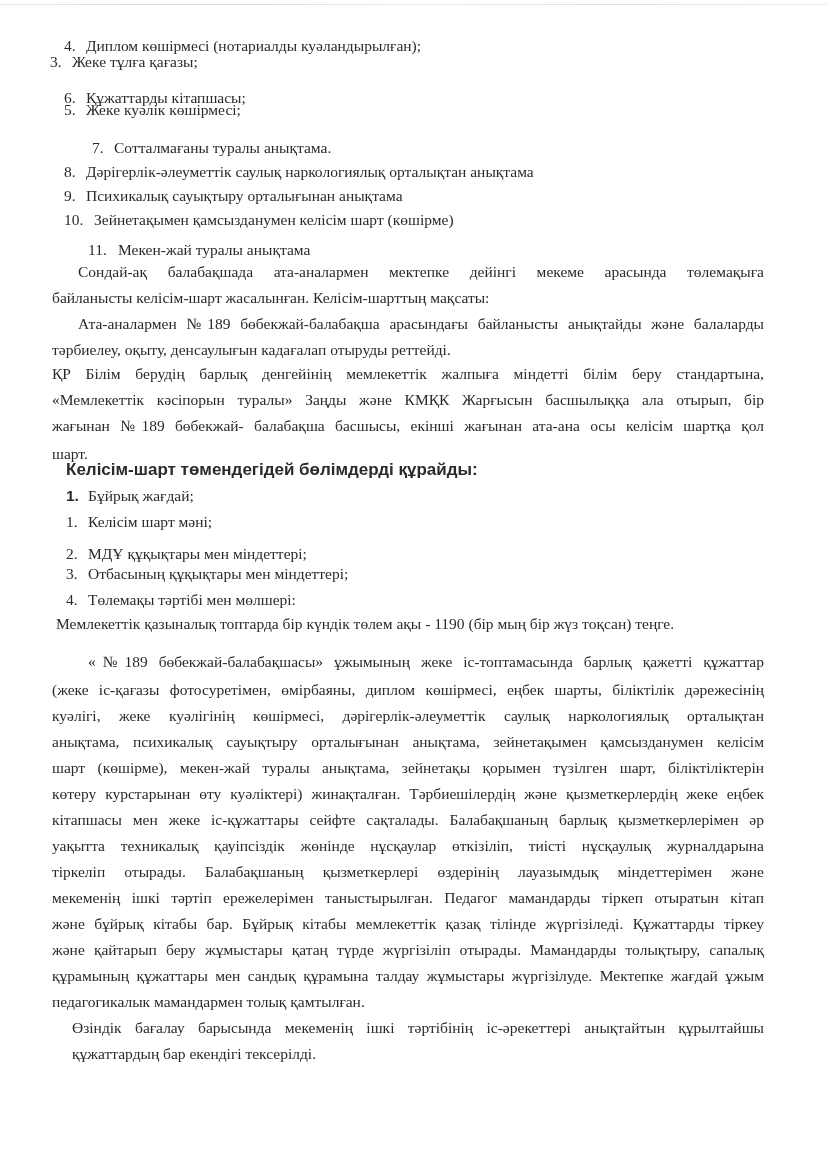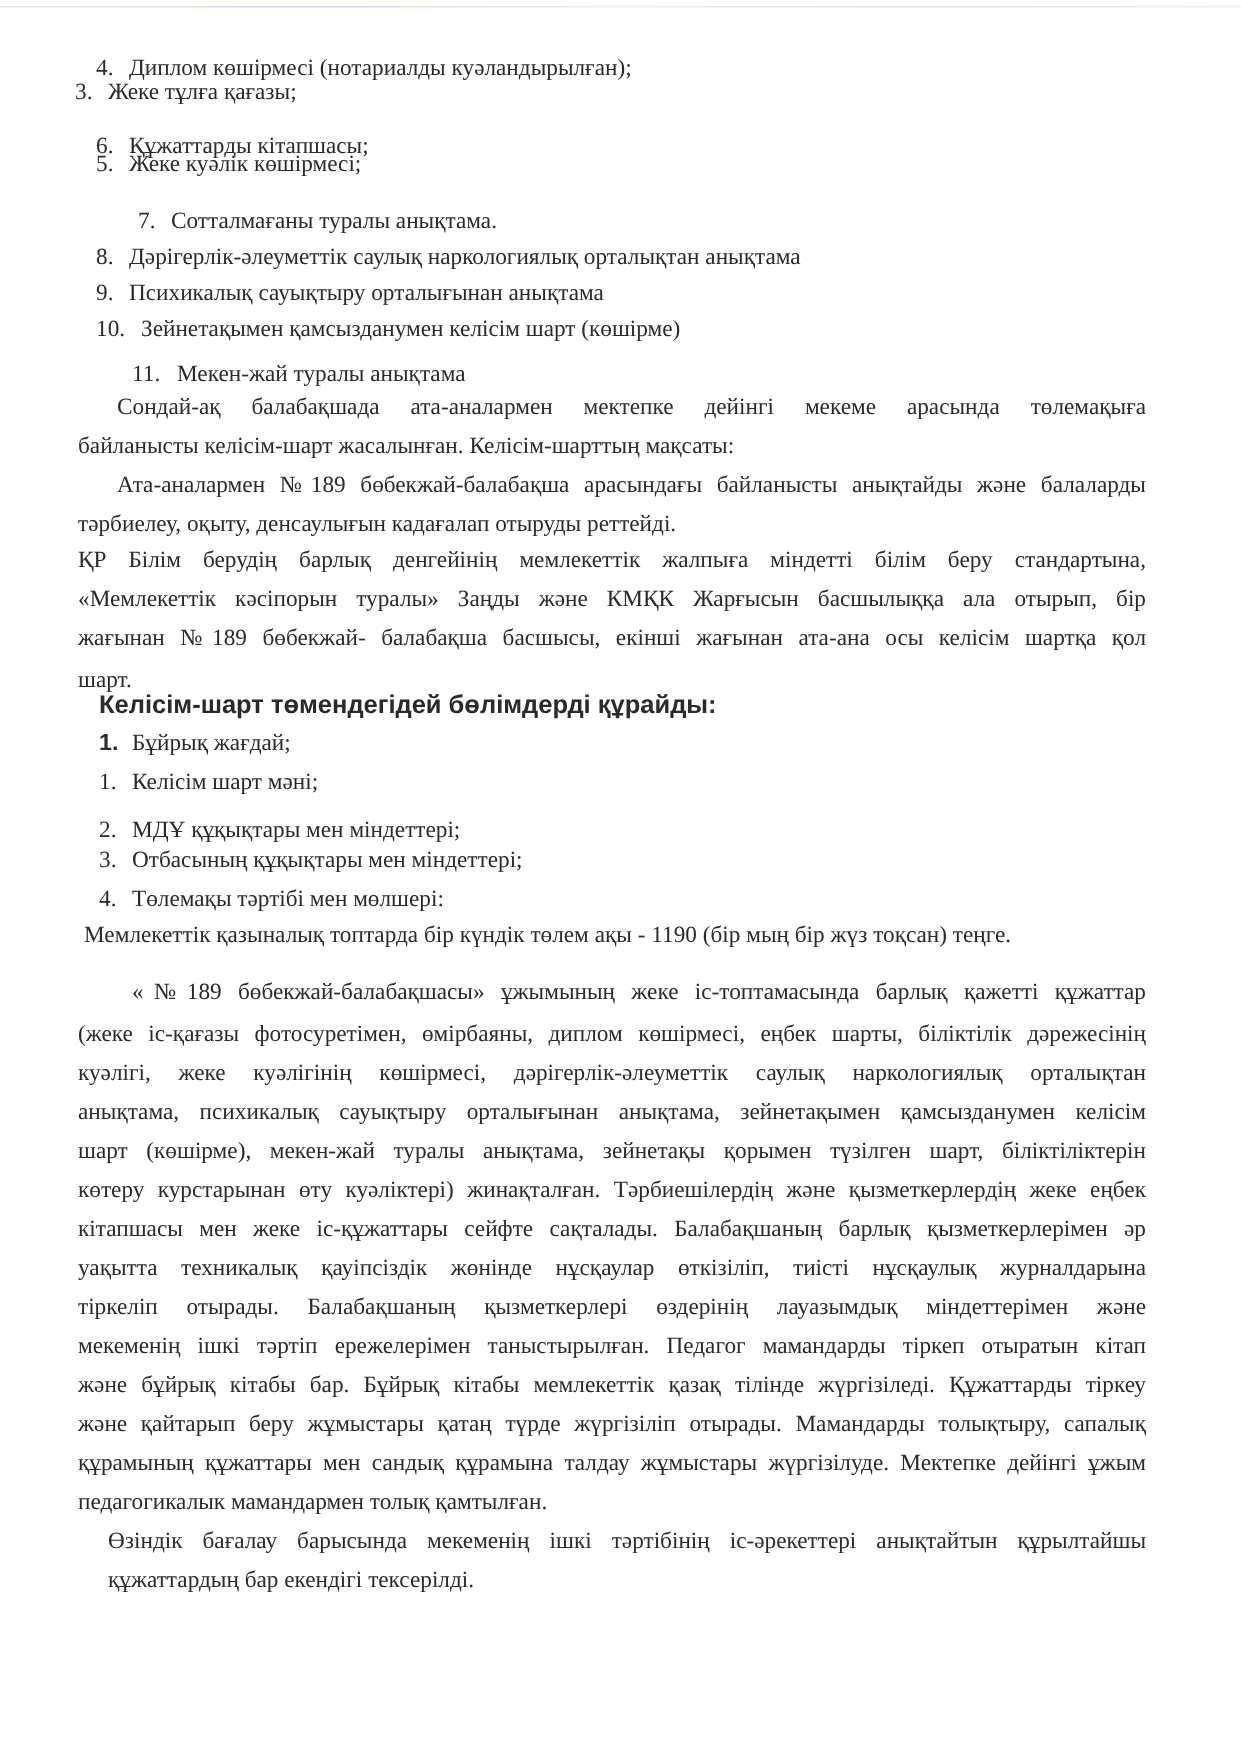--- a/index.html
+++ b/index.html
@@ -69,21 +69,21 @@
     <div class="just" style="top:706px;">куәлігі, жеке куәлігінің көшірмесі, дәрігерлік-әлеуметтік саулық наркологиялық орталықтан</div>
     <div class="just" style="top:732px;">анықтама, психикалық сауықтыру орталығынан анықтама, зейнетақымен қамсызданумен келісім</div>
     <div class="just" style="top:758px;">шарт (көшірме), мекен-жай туралы анықтама, зейнетақы қорымен түзілген шарт, біліктіліктерін</div>
     <div class="just" style="top:784px;">көтеру курстарынан өту куәліктері) жинақталған. Тәрбиешілердің және қызметкерлердің жеке еңбек</div>
     <div class="just" style="top:810px;">кітапшасы мен жеке іс-құжаттары сейфте сақталады. Балабақшаның барлық қызметкерлерімен әр</div>
     <div class="just" style="top:836px;">уақытта техникалық қауіпсіздік жөнінде нұсқаулар өткізіліп, тиісті нұсқаулық журналдарына</div>
     <div class="just" style="top:862px;">тіркеліп отырады. Балабақшаның қызметкерлері өздерінің лауазымдық міндеттерімен және</div>
     <div class="just" style="top:888px;">мекеменің ішкі тәртіп ережелерімен таныстырылған. Педагог мамандарды тіркеп отыратын кітап</div>
     <div class="just" style="top:914px;">және бұйрық кітабы бар. Бұйрық кітабы мемлекеттік қазақ тілінде жүргізіледі. Құжаттарды тіркеу</div>
     <div class="just" style="top:940px;">және қайтарып беру жұмыстары қатаң түрде жүргізіліп отырады. Мамандарды толықтыру, сапалық</div>
-    <div class="just" style="top:966px;">құрамының құжаттары мен сандық құрамына талдау жұмыстары жүргізілуде. Мектепке дейінгі ұжым</div>
+    <div class="just" style="top:966px;">құрамының құжаттары мен сандық құрамына талдау жұмыстары жүргізілуде. Мектепке жағдай ұжым</div>
     <div class="just last" style="top:992px;">педагогикалык мамандармен толық қамтылған.</div>
   </div>
 
   <div>
     <div class="just" style="left:72px; width:692px; top:1018px;">Өзіндік бағалау барысында мекеменің ішкі тәртібінің іс-әрекеттері анықтайтын құрылтайшы</div>
     <div class="just last" style="left:72px; width:692px; top:1044px;">құжаттардың бар екендігі тексерілді.</div>
   </div>
 
 </div>
 

